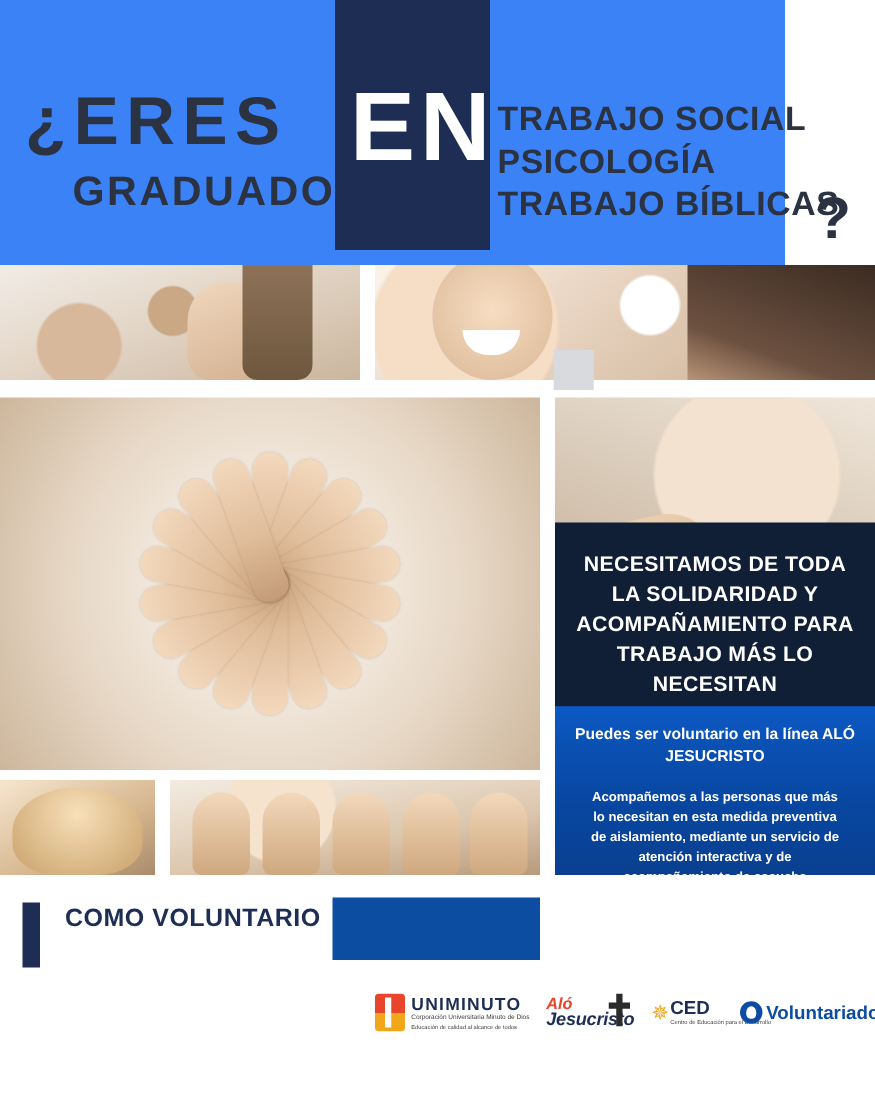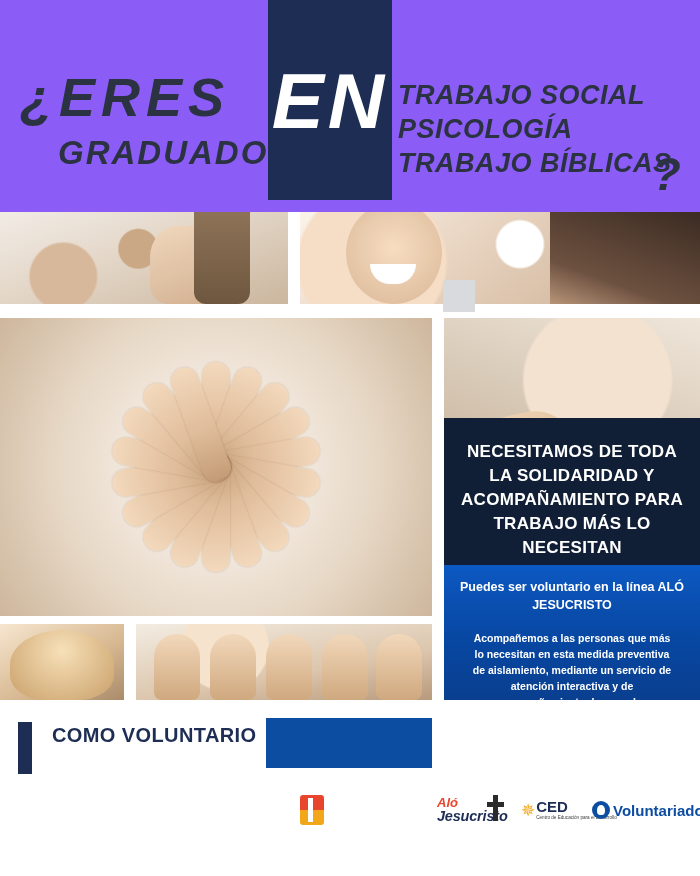--- a/index.html
+++ b/index.html
@@ -16,44 +16,43 @@
     width: 700px;
     height: 876px;
     background: #ffffff;
     overflow: hidden;
   }
 
   
   .header {
     position: absolute;
     left: 0; top: 0;
-    width: 700px;
+    width: 628px;
     height: 212px;
-    background: #8b5cf6;
-    font-style: italic;
+    background: #3b82f6;
   }
   .en-block {
     position: absolute;
     left: 268px;
     top: 0;
     width: 124px;
     height: 200px;
     background: #1d2d54;
   }
   .en-text {
     position: absolute;
     left: 268px;
     top: 62px;
     width: 124px;
-    text-align: center;
     font-size: 78px;
     line-height: 78px;
     font-weight: bold;
     color: #ffffff;
     letter-spacing: 4px;
+    padding-left: 12px;
   }
   .eres {
     position: absolute;
     left: 20px;
     top: 70px;
     font-size: 54px;
     line-height: 54px;
     font-weight: bold;
     color: #2b3242;
     letter-spacing: 6px;
@@ -451,20 +450,25 @@
     <div class="cta-text">
       <div>COMO VOLUNTARIO</div>
     </div>
     <div class="cta-box"></div>
   </div>
 
   <div class="logos">
 
     <div class="logo logo-uniminuto">
       <div class="uni-mark"></div>
+      <div class="uni-txt">
+        <div class="l1">UNIMINUTO</div>
+        <div class="l2">Corporación Universitaria Minuto de Dios</div>
+        <div class="l3">Educación de calidad al alcance de todos</div>
+      </div>
     </div>
 
     <div class="logo logo-jesucristo">
       <div style="position:relative;">
         <div class="jc-alo">Aló</div>
         <div class="jc-name">Jesucristo</div>
         <div class="jc-cross"></div>
       </div>
     </div>
 

